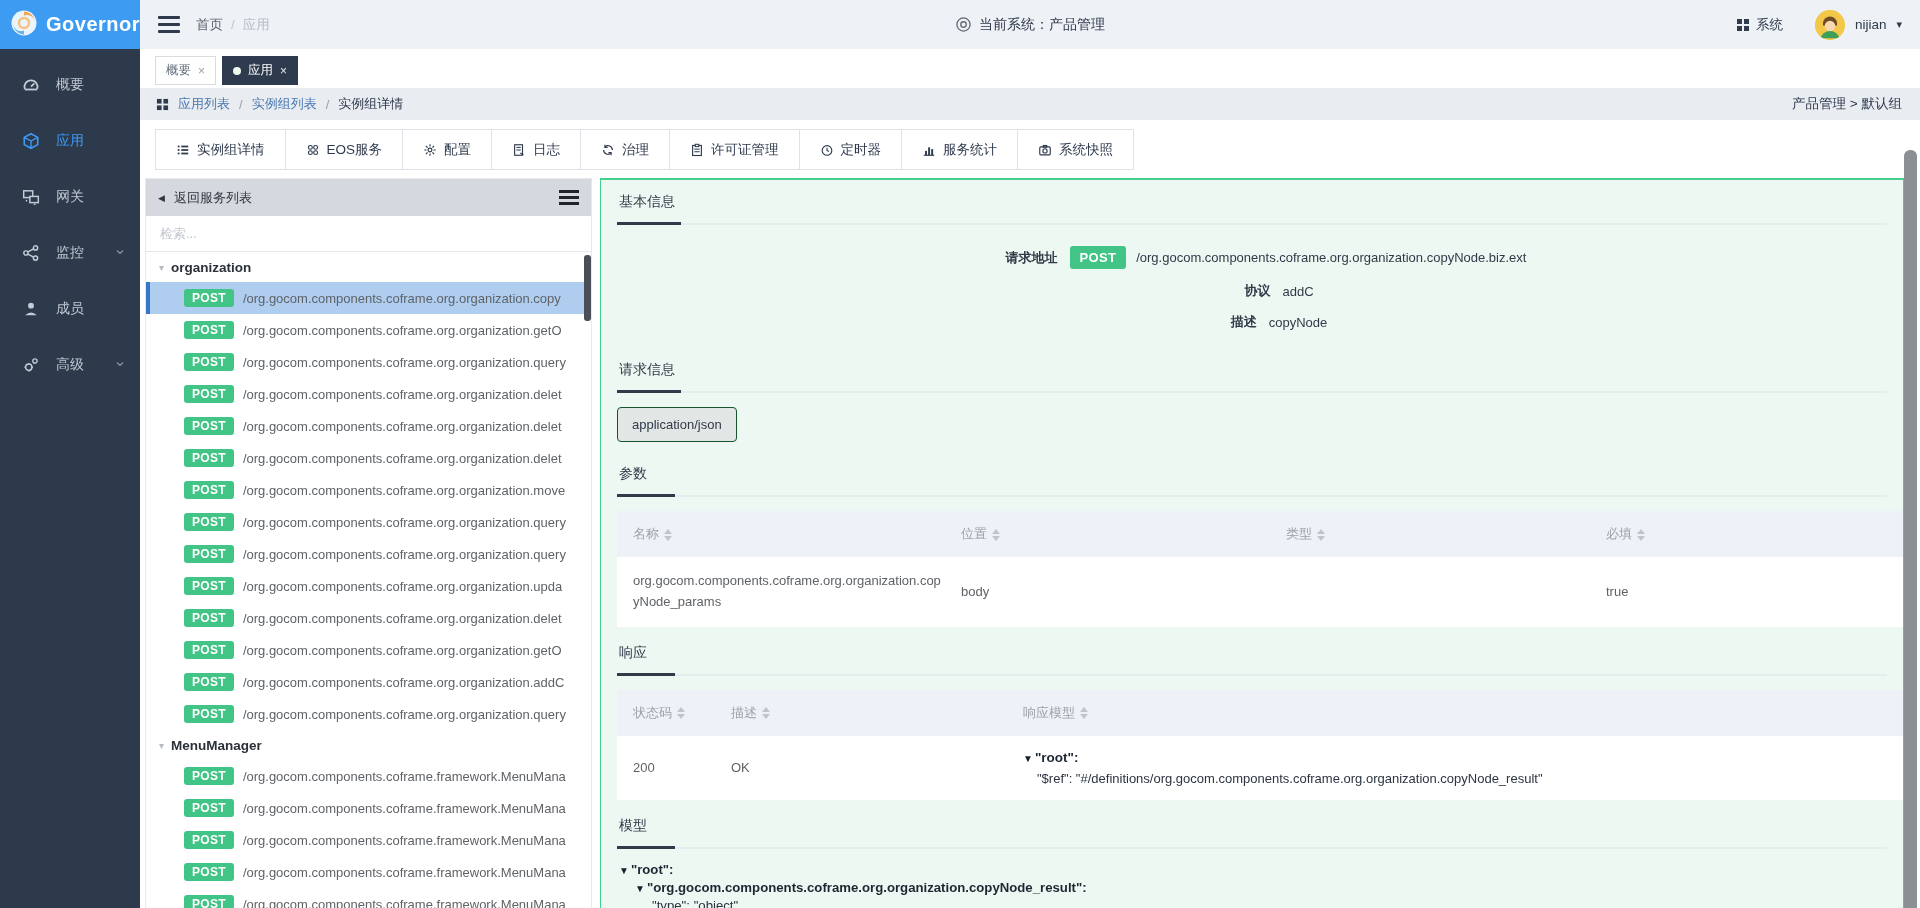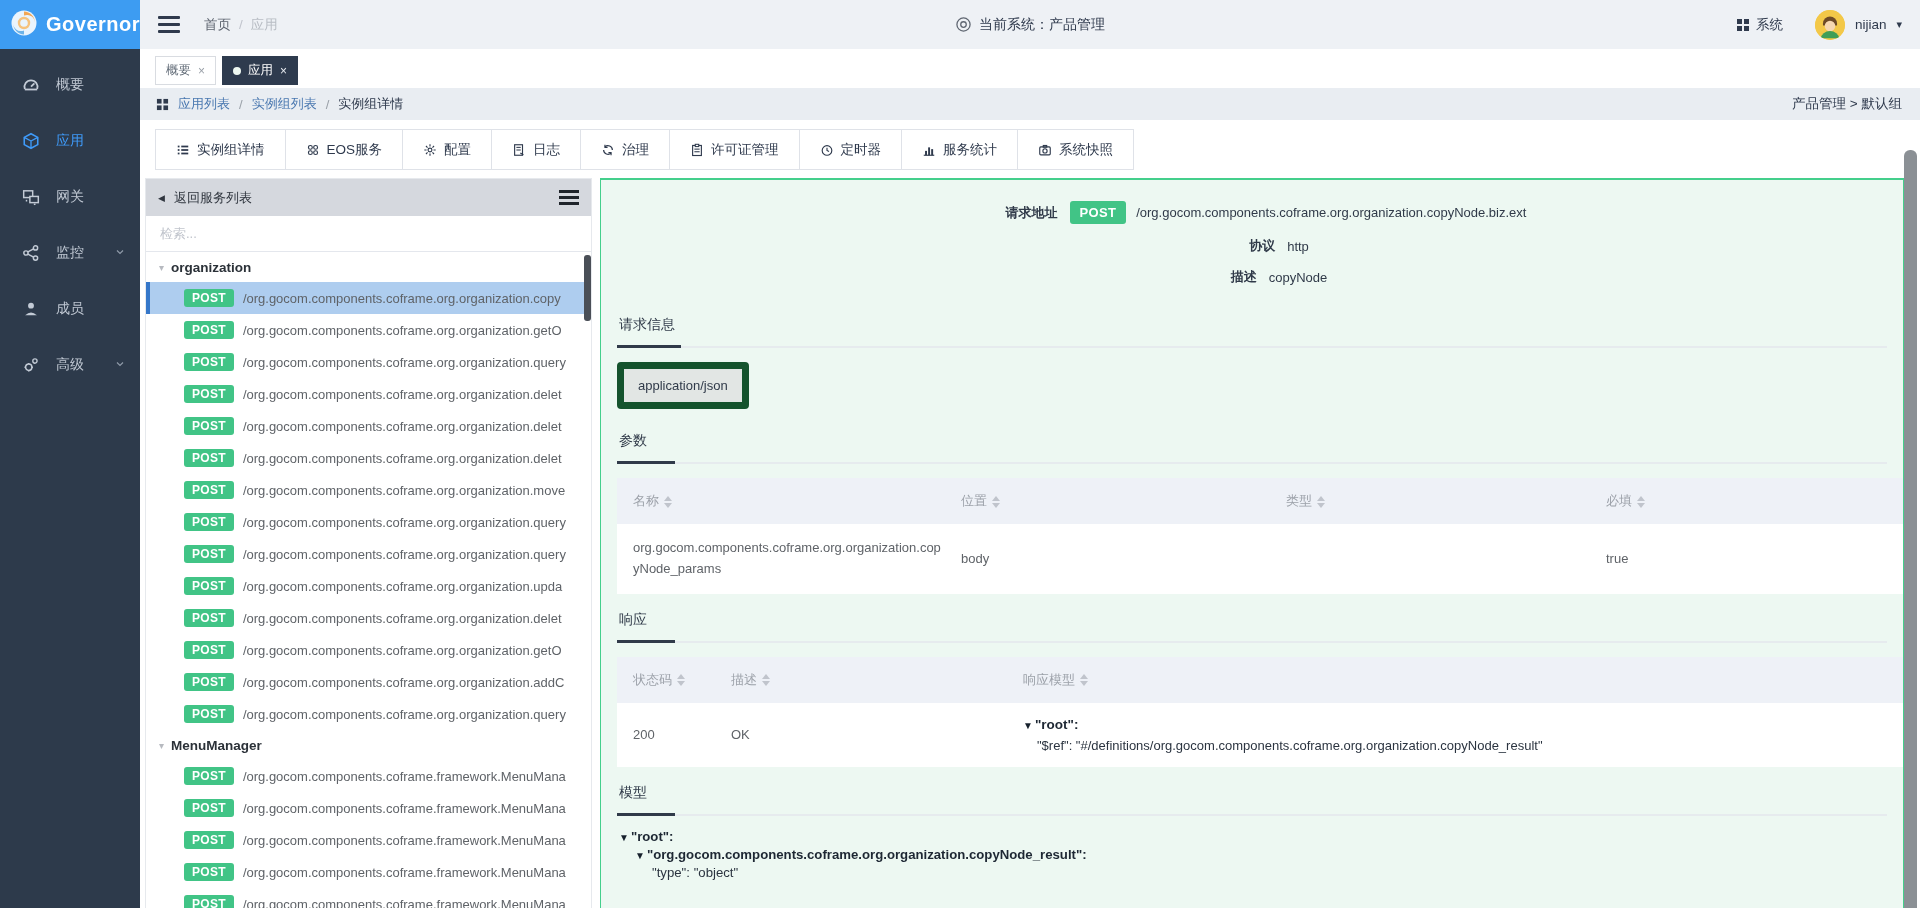--- a/index.html
+++ b/index.html
@@ -17,21 +17,21 @@
   .side-item svg { flex:0 0 auto; }
   .side-item.active { color:#3f9bfa; }
   .side-item .chev { margin-left:auto; color:#8f9aa8; }
 
   
   .main { display:flex; flex-direction:column; position:relative; background:#fff; min-width:0; }
 
   .topbar { height:49px; background:#eef1f5; display:flex; align-items:center; padding:0 18px; position:relative; flex:0 0 auto; }
   .burger { width:22px; display:flex; flex-direction:column; gap:4px; margin-right:16px; cursor:pointer; }
   .burger i { height:3px; background:#2f3a4d; border-radius:1px; }
-  .top-crumb { display:flex; gap:8px; align-items:center; font-size:13.5px;margin-left:8px; }
+  .top-crumb { display:flex; gap:8px; align-items:center; font-size:13.5px; }
   .top-crumb .home { color:#5f6671; }
   .top-crumb .sep { color:#c0c4cc; }
   .top-crumb .cur { color:#b8bdc4; }
   .top-center { position:absolute; left:50%; transform:translateX(-50%); display:flex; align-items:center; gap:7px; font-size:14px; color:#2f3a4d; }
   .top-right { margin-left:auto; display:flex; align-items:center; gap:10px; }
   .sys-entry { display:flex; align-items:center; gap:6px; color:#2f3a4d; font-size:13.5px; cursor:pointer; margin-right:22px; }
   .avatar { width:30px; height:30px; border-radius:50%; overflow:hidden; background:#f3c848; flex:0 0 auto; }
   .user-name { font-size:13.5px; color:#2f3a4d; cursor:pointer; }
   .user-caret { font-size:11px; color:#2f3a4d; }
 
@@ -75,21 +75,21 @@
 
   
   .detail-panel { flex:1; background:#edf8f2; border:1px solid #44cf8c; border-top-width:2px; overflow:hidden; padding:0 0 0 16px; min-width:0; }
   .section-head { border-bottom:2px solid #e6ebee; margin-right:16px; }
   .section-head .stab { display:inline-block; min-width:58px; padding:13px 6px 11px 2px; border-bottom:3px solid #303a49; margin-bottom:-2px; font-size:14px; color:#303a49; cursor:pointer; }
   .fields { padding:8px 0 4px; }
   .frow { display:flex; align-items:center; margin:13px 0;justify-content:center; }
   .flabel { width:64px; text-align:right; font-weight:bold; color:#303a49; flex:0 0 auto; }
   .fval { margin-left:12px; display:flex; align-items:center; gap:10px; color:#303a49; }
   .badge.big { font-size:13px; padding:4px 10px; }
-  .chip { display:inline-block; margin:14px 0 10px; padding:9px 14px; background:#e2e6e4; border:7px solid #14532d; border-radius:4px; color:#303a49; cursor:pointer; }
+  .chip { display:inline-block; margin:14px 0 10px; padding:9px 14px; background:#e2e6e4; border:1px solid #14532d; border-radius:4px; color:#303a49; cursor:pointer; }
   table { width:100%; border-collapse:collapse; margin:14px 0 4px; }
   thead tr { background:#eef1f7; }
   th { text-align:left; font-weight:400; color:#9ca1a9; padding:14px 10px; font-size:13px; }
   th:first-child, td:first-child { padding-left:16px; }
   td { background:#fff; color:#5f6368; padding:14px 10px; vertical-align:middle; font-size:13px; }
   .sort { display:inline-flex; flex-direction:column; gap:2px; margin-left:5px; vertical-align:middle; cursor:pointer; }
   .sort i { width:0; height:0; border-left:4px solid transparent; border-right:4px solid transparent; }
   .sort .up { border-bottom:5px solid #c0c4cc; }
   .sort .down { border-top:5px solid #c0c4cc; }
   .wrapcell { word-break:break-all; max-width:320px; line-height:1.6; }
@@ -433,31 +433,34 @@
           <div class="svc">
               <span class="badge">POST</span>
               <span class="path">/org.gocom.components.coframe.framework.MenuMana</span>
             </div>
         </div>
         <div class="list-scroll-thumb"></div>
       </div>
 
       <div class="detail-panel">
 
+        <div class="section-head">
+          <span class="stab">基本信息</span>
+        </div>
         <div class="fields">
           <div class="frow">
             <span class="flabel">请求地址</span>
             <span class="fval">
               <span class="badge big">POST</span>
               <span>/org.gocom.components.coframe.org.organization.copyNode.biz.ext</span>
             </span>
           </div>
           <div class="frow">
             <span class="flabel">协议</span>
-            <span class="fval">http</span>
+            <span class="fval">addC</span>
           </div>
           <div class="frow">
             <span class="flabel">描述</span>
             <span class="fval">copyNode</span>
           </div>
         </div>
 
         <div class="section-head">
           <span class="stab">请求信息</span>
         </div>

